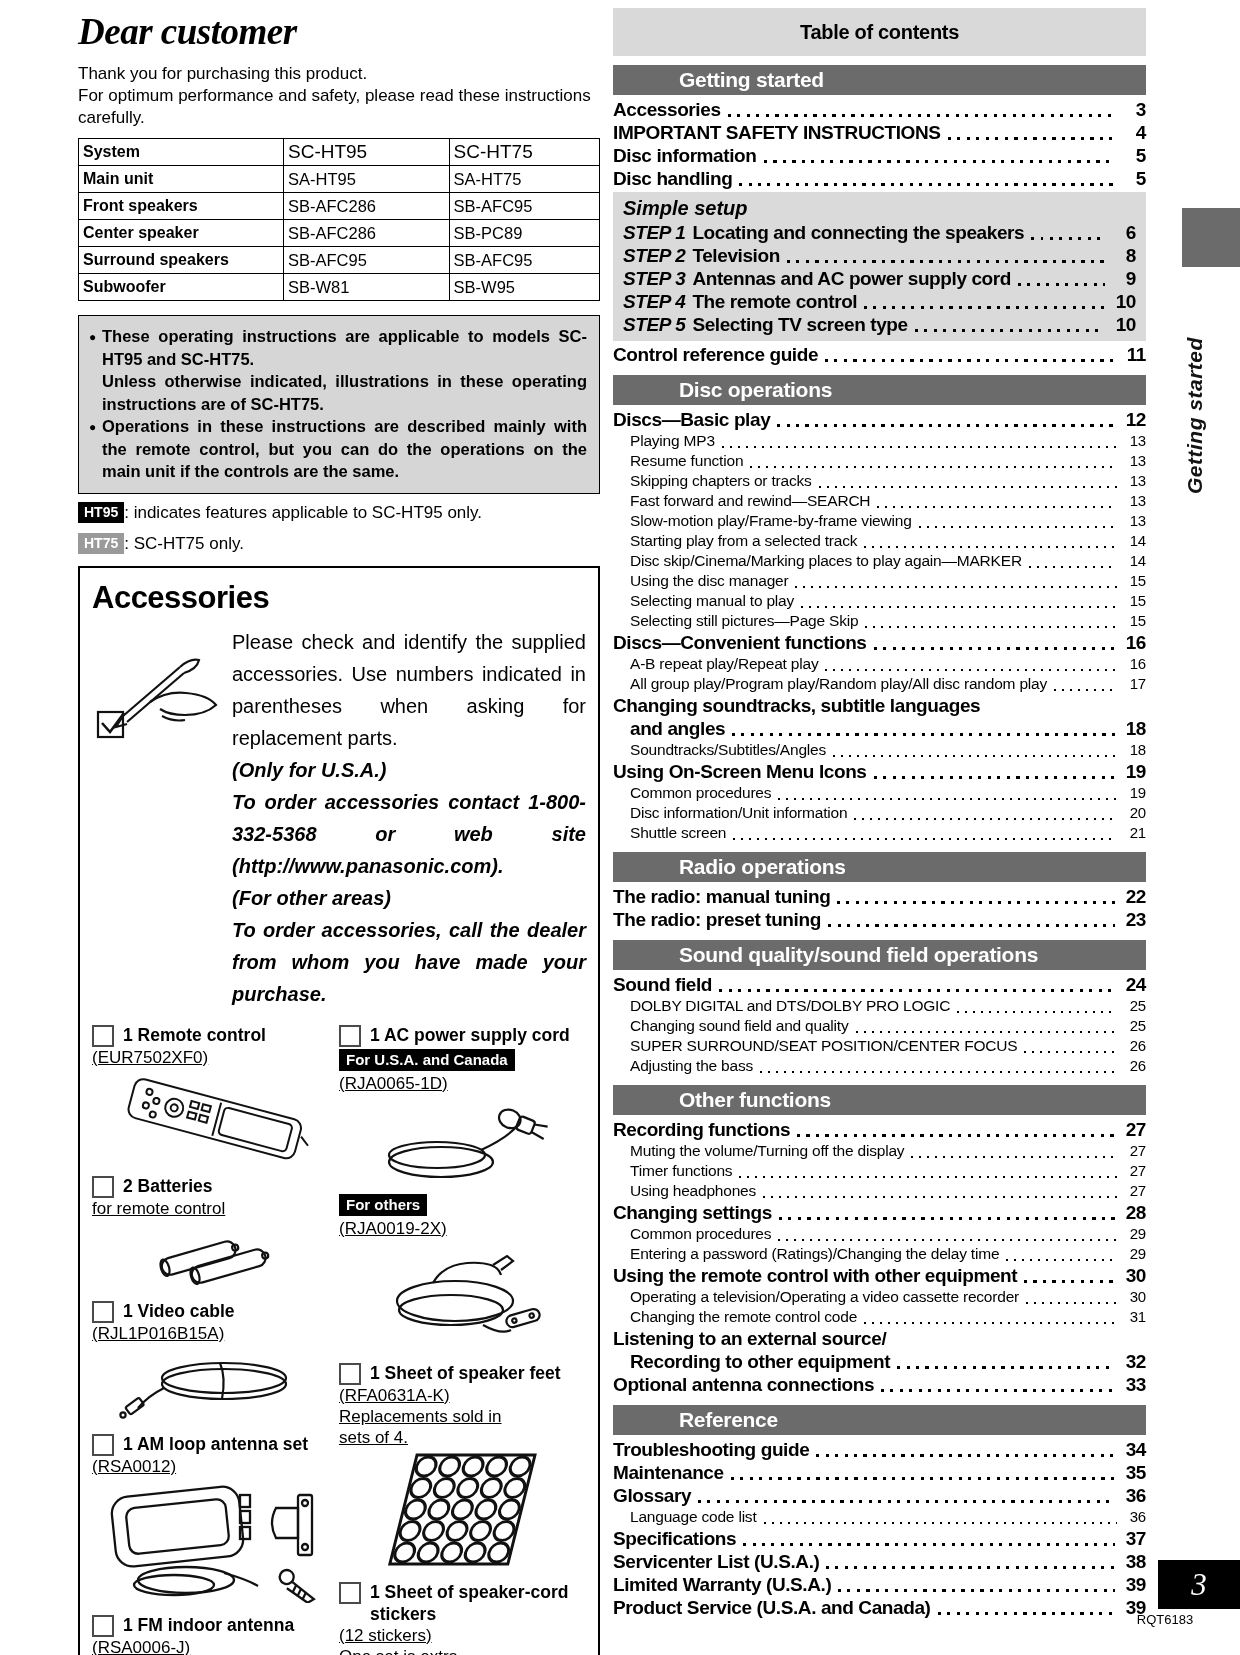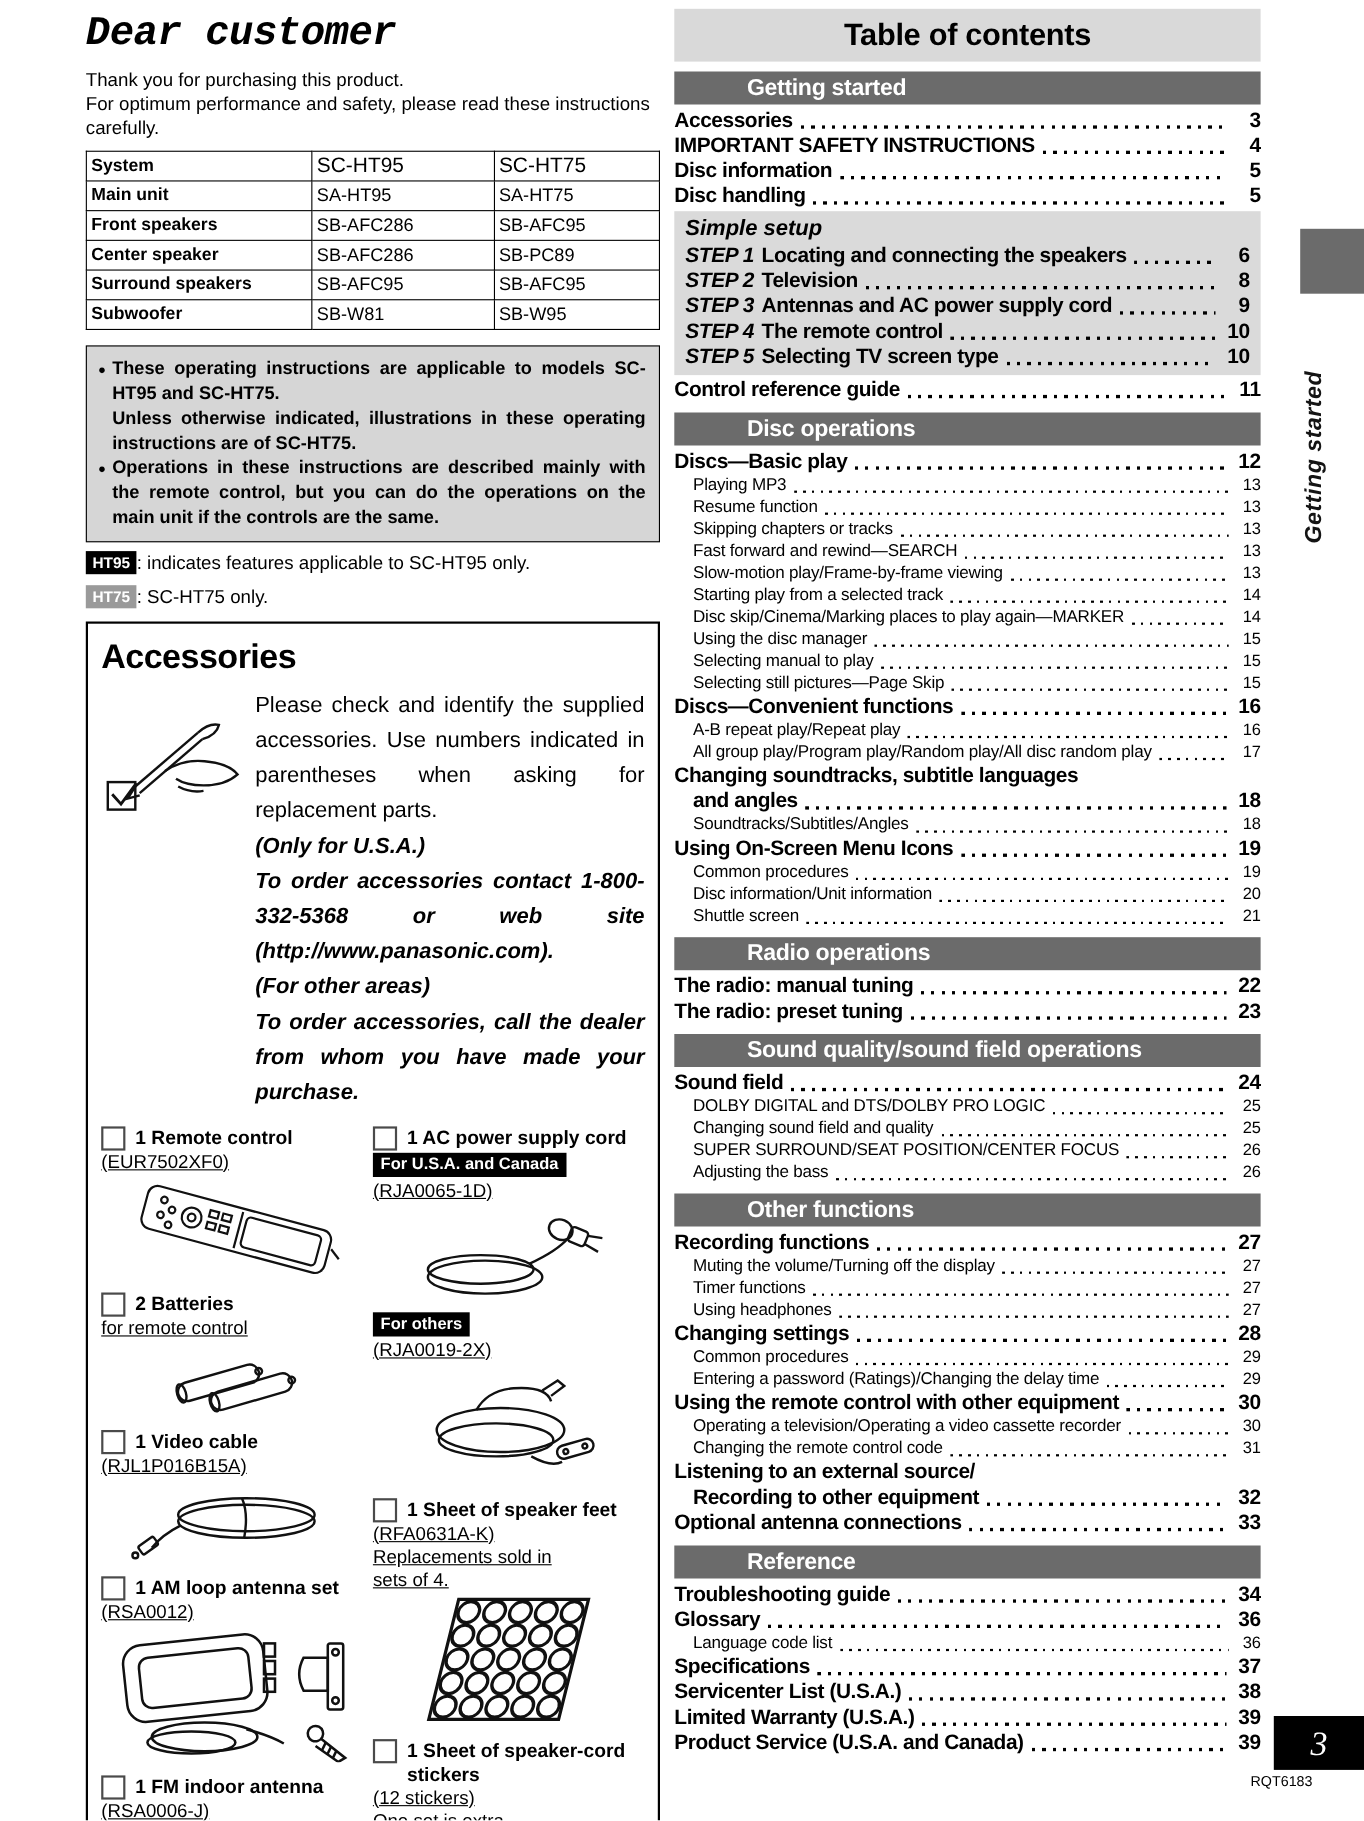--- a/index.html
+++ b/index.html
@@ -1,20 +1,20 @@
 <!DOCTYPE html>
 <html><head>
 <meta charset="utf-8">
 <style>
   html,body{margin:0;padding:0;background:#fff;}
   .page{position:relative;width:1240px;height:1655px;background:#fff;overflow:hidden;
         font-family:"Liberation Sans",sans-serif;color:#000;}
   
   .left-col{position:absolute;left:78px;top:10px;width:522px;}
-  .doc-title{margin:0 0 10px 0;font-family:Liberation Mono, monospace;font-style:italic;
+  .doc-title{margin:0 0 10px 0;font-family:Liberation Serif, serif;font-style:italic;
              font-weight:bold;font-size:37px;letter-spacing:-0.5px;}
   .intro{margin:0;font-size:17px;line-height:22px;}
   table.product{border-collapse:collapse;width:100%;margin-top:9px;}
   table.product td{border:1.6px solid #000;height:26px;text-align:left;font-size:16.5px;padding:0 4px;}
   table.product td.rowhead{font-weight:bold;width:196px;font-size:16px;}
   table.product tr:first-child td:not(.rowhead){font-size:19px;}
   .notice{background:#d6d6d6;border:1.6px solid #000;margin-top:14px;padding:9px 12px 10px 10px;
           font-weight:bold;font-size:16.5px;line-height:22.5px;text-align:justify;}
   .npara{position:relative;padding-left:13px;}
   .npara .bullet{position:absolute;left:0;top:1px;font-size:12px;}
@@ -35,21 +35,21 @@
   .acc-label{display:flex;gap:9px;font-size:17.5px;font-weight:bold;line-height:22px;}
   .checkbox{flex:0 0 18px;width:18px;height:18px;border:2px solid #4a4a4a;margin-top:1px;}
   .acc-sub{font-size:17px;line-height:21px;text-decoration:underline;}
   .region-label{display:inline-block;background:#000;color:#fff;font-weight:bold;
                 font-size:15px;line-height:19px;padding:1px 7px 2px;margin:3px 0;}
   .acc-sub .region-label{margin:2px 0;}
   .acc-fig{display:flex;justify-content:center;padding:4px 0 2px;}
   
   .right-col{position:absolute;left:613px;top:8px;width:533px;}
   .toc-header{background:#d9d9d9;height:48px;line-height:48px;text-align:center;
-              font-size:28px;font-weight:bold;letter-spacing:-0.3px;}
+              font-size:20px;font-weight:bold;letter-spacing:-0.3px;}
   .toc-band{background:#6b6b6b;color:#fff;font-weight:bold;font-size:21px;height:30px;
             line-height:30px;padding-left:66px;margin:9px 0 3px;letter-spacing:-0.3px;}
   .toc-row{display:flex;align-items:baseline;white-space:nowrap;}
   .toc-row .label{white-space:nowrap;}
   .toc-row.main{font-size:19px;font-weight:bold;line-height:23px;letter-spacing:-0.4px;}
   .toc-row.cont .label{padding-left:17px;text-align:center;}
   .toc-row.sub{font-size:15.5px;line-height:20px;padding-left:17px;letter-spacing:-0.2px;}
   .lead{flex:1 1 auto;align-self:flex-end;height:3px;margin:0 5px 4px 7px;
         background:repeating-linear-gradient(90deg,#000 0 3px,transparent 3px 9.5px);}
   .toc-row.sub .lead{height:2.4px;margin-bottom:3px;
@@ -689,20 +689,25 @@
           <span class="lead"></span>
           <span class="pg">33</span>
         </div>
         <div class="toc-band">Reference</div>
         <div class="toc-row main">
           <span class="label">Troubleshooting guide</span>
           <span class="lead"></span>
           <span class="pg">34</span>
         </div>
         <div class="toc-row main">
+          <span class="label">Maintenance</span>
+          <span class="lead"></span>
+          <span class="pg">35</span>
+        </div>
+        <div class="toc-row main">
           <span class="label">Glossary</span>
           <span class="lead"></span>
           <span class="pg">36</span>
         </div>
         <div class="toc-row sub">
           <span class="label">Language code list</span>
           <span class="lead"></span>
           <span class="pg">36</span>
         </div>
         <div class="toc-row main">

